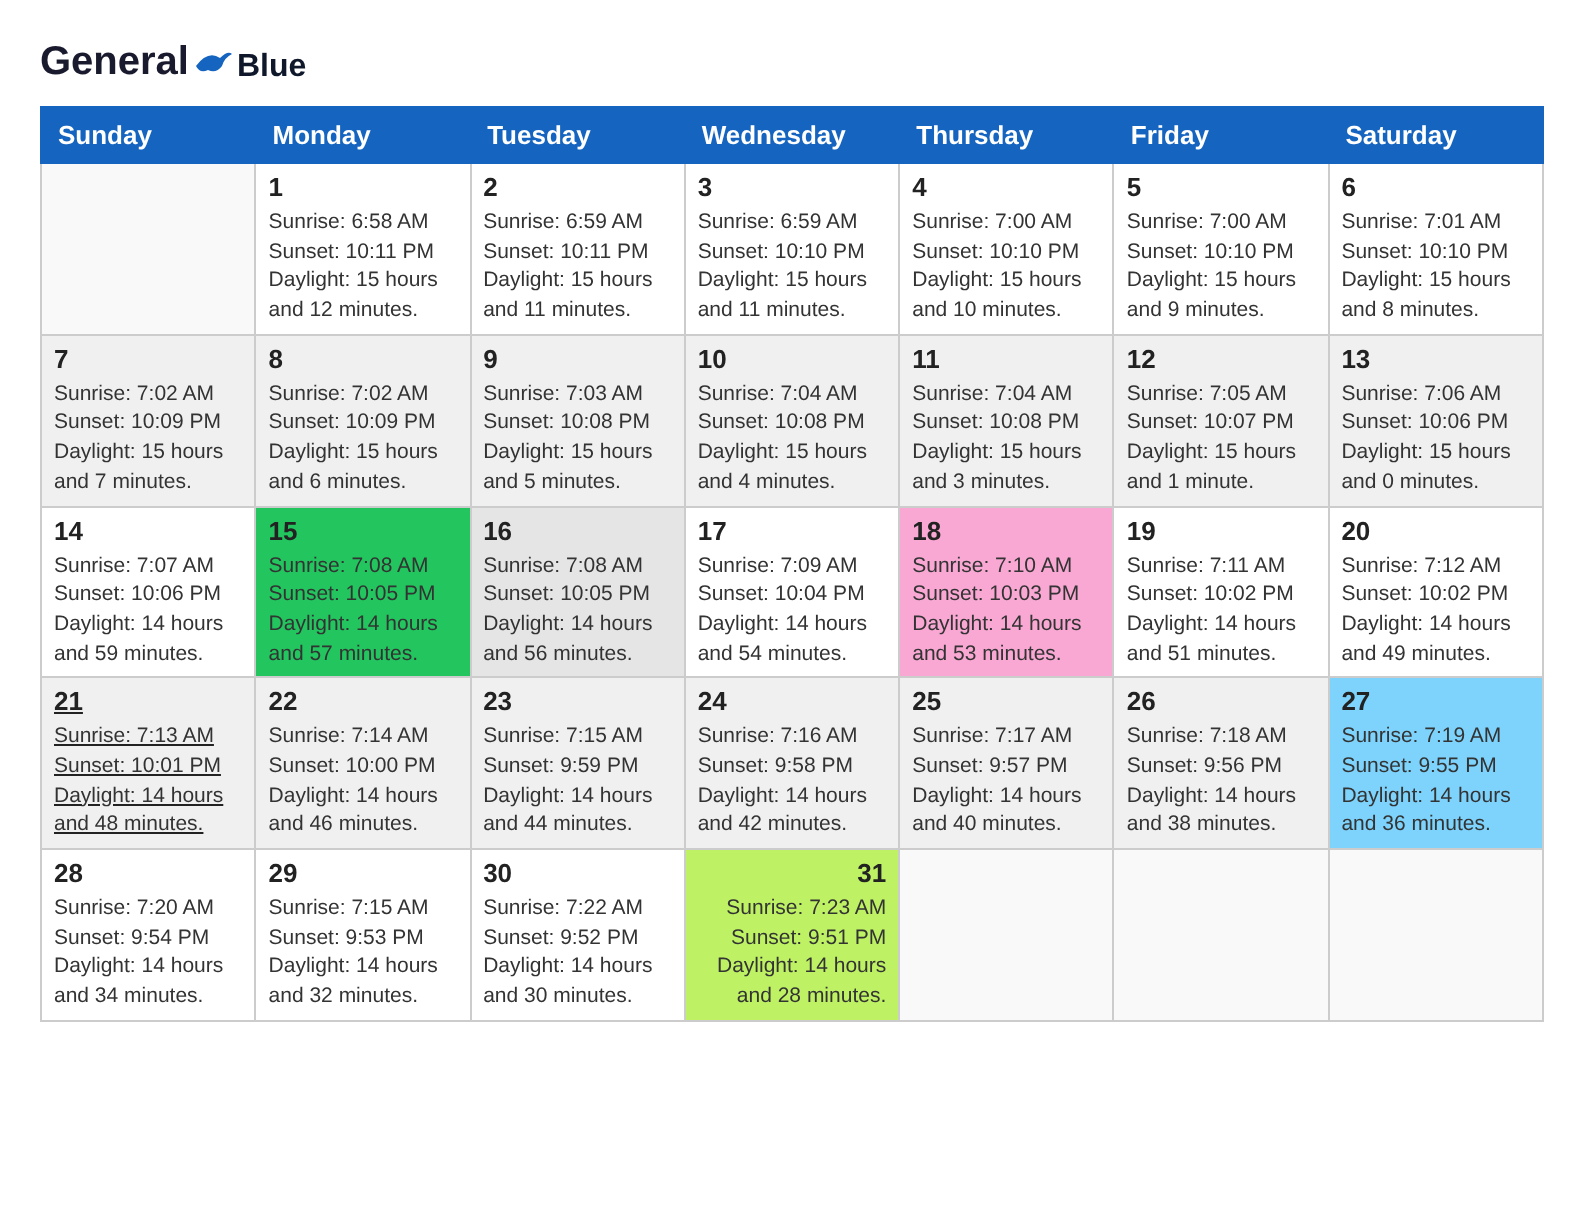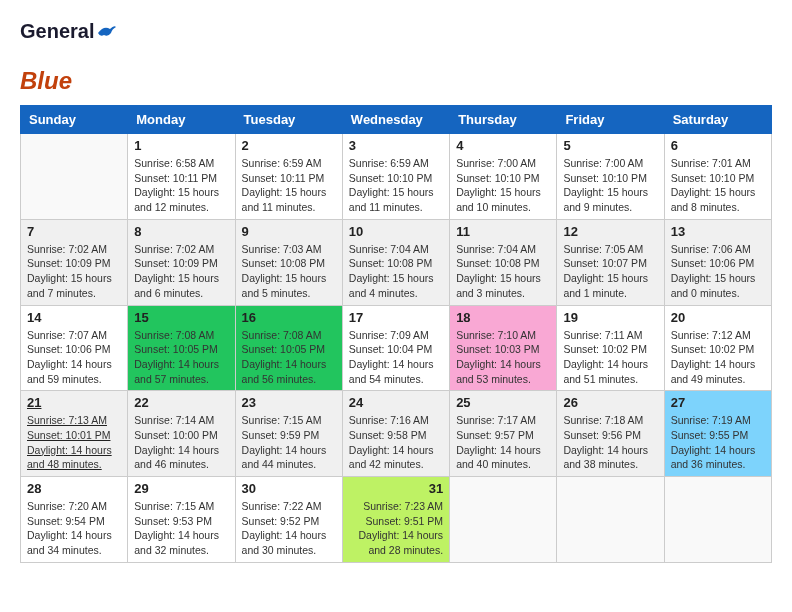--- a/index.html
+++ b/index.html
@@ -11,23 +11,22 @@
       padding: 20px;
     }
     .header-area {
       display: flex;
       justify-content: space-between;
       align-items: flex-start;
       margin-bottom: 10px;
     }
     .logo {
       display: flex;
-      flex-direction: column;
-      align-items: flex-start;
-      gap: 28px;
+      flex-direction: row;
+      align-items: flex-end;
     }
     .title-area {
       text-align: right;
     }
     .month-title {
       font-size: 42px;
       font-weight: bold;
       color: #1a1a2e;
       line-height: 1;
     }
@@ -86,21 +85,21 @@
 <body>
 
 <div class="header-area">
   <div class="logo">
     <div style="display:flex;align-items:center;">
       <span style="font-size:20px;font-weight:bold;color:#1a1a2e;">General</span>
       <svg width="22" height="18" viewBox="0 0 22 18" style="margin-left:2px;">
         <path d="M2 10 Q8 2 14 6 Q18 2 20 4 Q16 6 15 10 Q12 14 8 12 Q4 14 2 10Z" fill="#1565c0"></path>
       </svg>
     </div>
-    <span style="font-size:24px;font-weight:bold;color:#c2410c;margin-top:-4px;font-style:italic;">Blue</span>
+    <span style="font-size:16px;font-weight:bold;color:#0f172a;margin-top:-4px;">Blue</span>
   </div>
   <div class="title-area">
     <div class="month-title"></div>
     <div class="subtitle"></div>
   </div>
 </div>
 
 <table class="calendar">
   <thead>
     <tr>
@@ -218,21 +217,21 @@
 Daylight: 14 hours
 and 59 minutes.</div>
         </td>
         <td style="background-color: #22c55e;">
           <span class="day-num">15</span>
           <div class="day-info" style="white-space: pre-line;">Sunrise: 7:08 AM
 Sunset: 10:05 PM
 Daylight: 14 hours
 and 57 minutes.</div>
         </td>
-        <td style="background-color: #22c55e;">
+        <td style="background-color: #e5e5e5;">
           <span class="day-num">16</span>
           <div class="day-info" style="white-space: pre-line;">Sunrise: 7:08 AM
 Sunset: 10:05 PM
 Daylight: 14 hours
 and 56 minutes.</div>
         </td>
         <td style="background-color: rgb(255, 255, 255);">
           <span class="day-num">17</span>
           <div class="day-info" style="white-space: pre-line;">Sunrise: 7:09 AM
 Sunset: 10:04 PM

